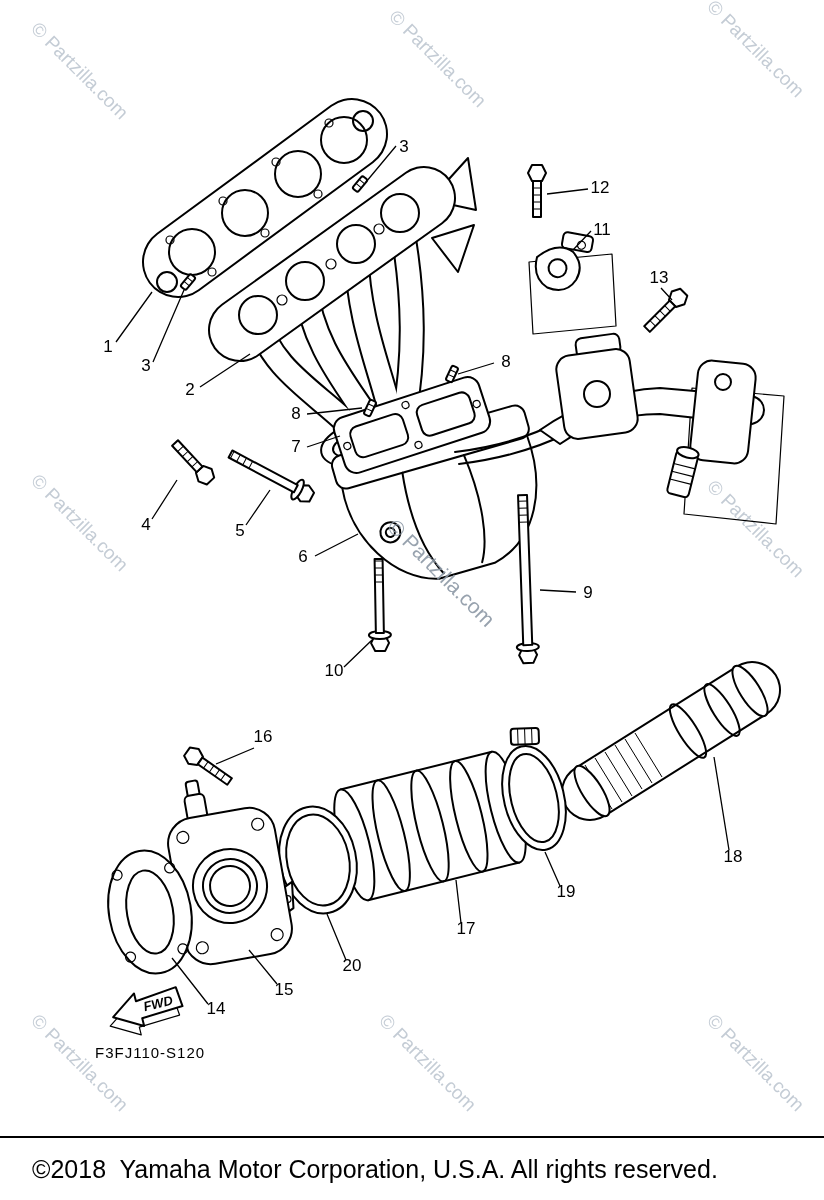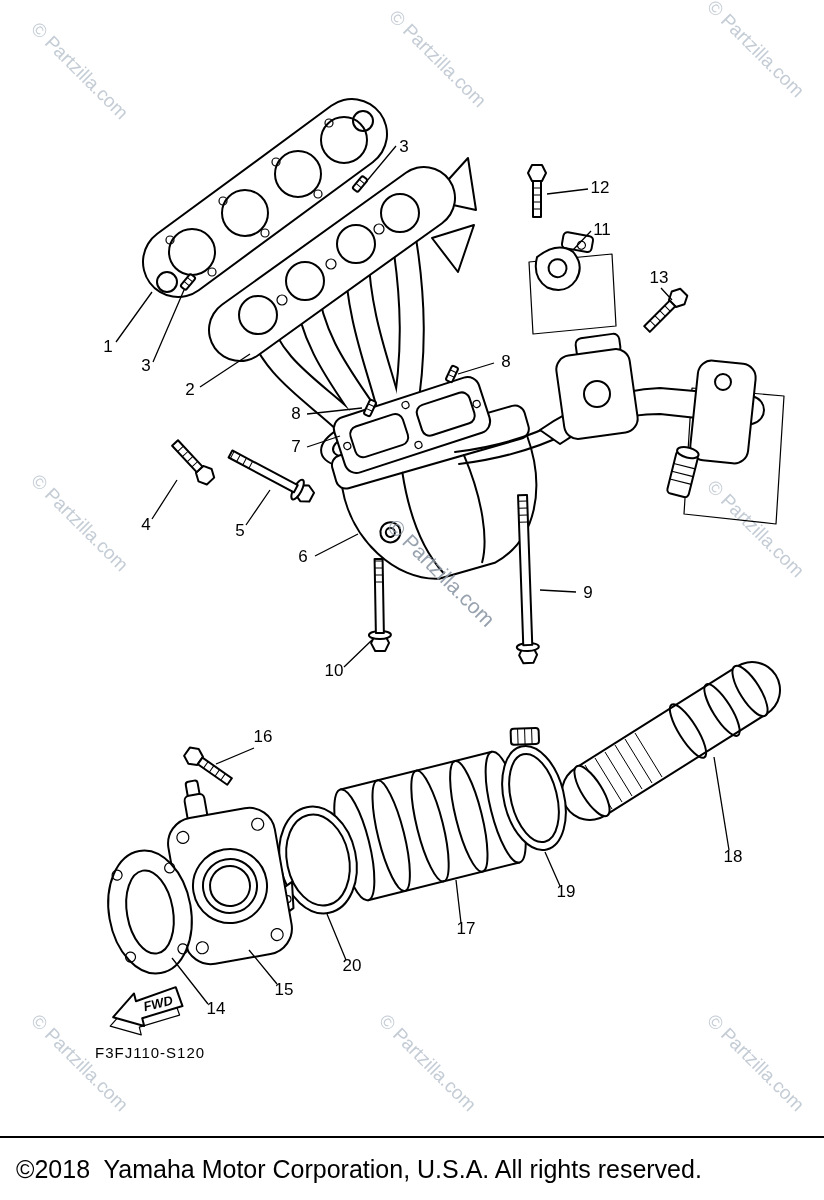--- a/index.html
+++ b/index.html
@@ -16,21 +16,21 @@
   .thin2{fill:none;stroke:#000;stroke-width:1;}
   .leader{fill:none;stroke:#000;stroke-width:1.3;}
   .callout{font:17px "Liberation Sans",sans-serif;fill:#000;}
   .wm{font:19px "Liberation Sans",sans-serif;fill:#c4ccd5;}
   .wm-strong{font:21px "Liberation Sans",sans-serif;fill:#8d99a6;opacity:.9;}
   .code{font:15px "Liberation Sans",sans-serif;letter-spacing:1px;fill:#000;}
   .fwd{font:italic bold 13px "Liberation Sans",sans-serif;fill:#000;}
   .footer{
     position:absolute;left:0;right:0;top:1136px;height:64px;
     border-top:2px solid #000;display:flex;align-items:center;
-    padding:0 16px;box-sizing:border-box;background:#fff;
+    padding:0 32px;box-sizing:border-box;background:#fff;
   }
   .footer .copy{font-size:25px;color:#000;white-space:pre;}
 </style>
 </head>
 <body>
 
 <div class="page">
 <svg width="824" height="1136" viewBox="0 0 824 1136">
 
   <defs>

